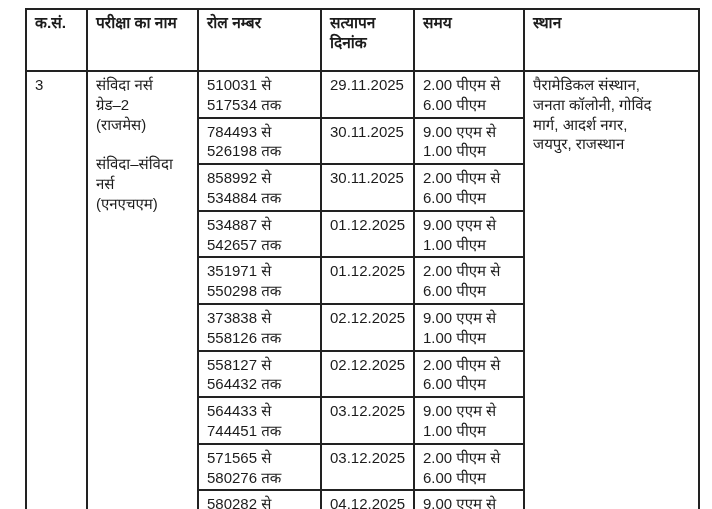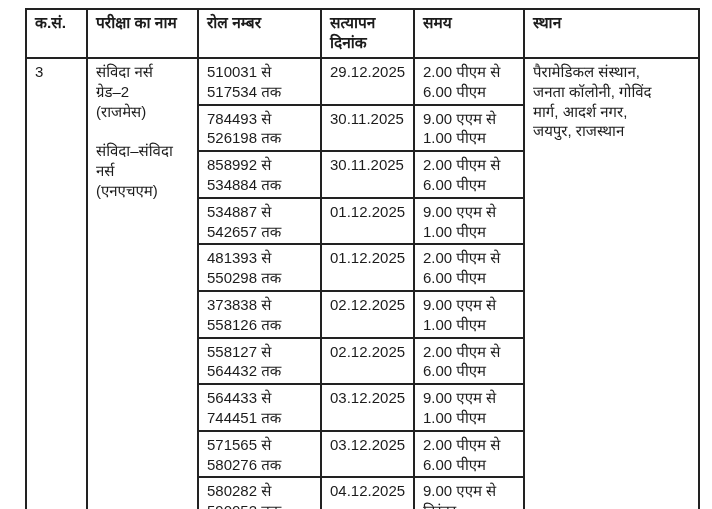--- a/index.html
+++ b/index.html
@@ -29,21 +29,21 @@
     vertical-align: top;
     text-align: left;
     padding: 3px 6px 2px 8px;
     font-size: 15px;
     line-height: 1.32;
     overflow: hidden;
   }
   table.schedule th {
     font-weight: bold;
     font-size: 15.5px;
-    height: 49px;
+    height: 62px;
     margin-top: 41px;
   }
   table.schedule td.body-cell {
     height: 44px;
   }
   .multiline { white-space: pre-line; }
   .col-serial   { width: 61px;  }
   .col-exam     { width: 111px; }
   .col-roll     { width: 123px; }
   .col-date     { width: 93px;  }
@@ -78,21 +78,21 @@
         <td class="body-cell" rowspan="10">3</td>
         <td class="body-cell multiline" rowspan="10">संविदा नर्स
 ग्रेड–2
 (राजमेस)
 
 संविदा–संविदा
 नर्स
 (एनएचएम)</td>
         <td class="body-cell multiline">510031 से
 517534 तक</td>
-        <td class="body-cell">29.12.2025</td>
+        <td class="body-cell">29.11.2025</td>
         <td class="body-cell multiline">2.00 पीएम से
 6.00 पीएम</td>
         <td class="body-cell multiline" rowspan="10">पैरामेडिकल संस्थान,
 जनता कॉलोनी, गोविंद
 मार्ग, आदर्श नगर,
 जयपुर, राजस्थान</td>
       </tr>
       <tr>
         <td class="body-cell multiline">784493 से
 526198 तक</td>
@@ -108,21 +108,21 @@
 6.00 पीएम</td>
       </tr>
       <tr>
         <td class="body-cell multiline">534887 से
 542657 तक</td>
         <td class="body-cell">01.12.2025</td>
         <td class="body-cell multiline">9.00 एएम से
 1.00 पीएम</td>
       </tr>
       <tr>
-        <td class="body-cell multiline">481393 से
+        <td class="body-cell multiline">351971 से
 550298 तक</td>
         <td class="body-cell">01.12.2025</td>
         <td class="body-cell multiline">2.00 पीएम से
 6.00 पीएम</td>
       </tr>
       <tr>
         <td class="body-cell multiline">373838 से
 558126 तक</td>
         <td class="body-cell">02.12.2025</td>
         <td class="body-cell multiline">9.00 एएम से

